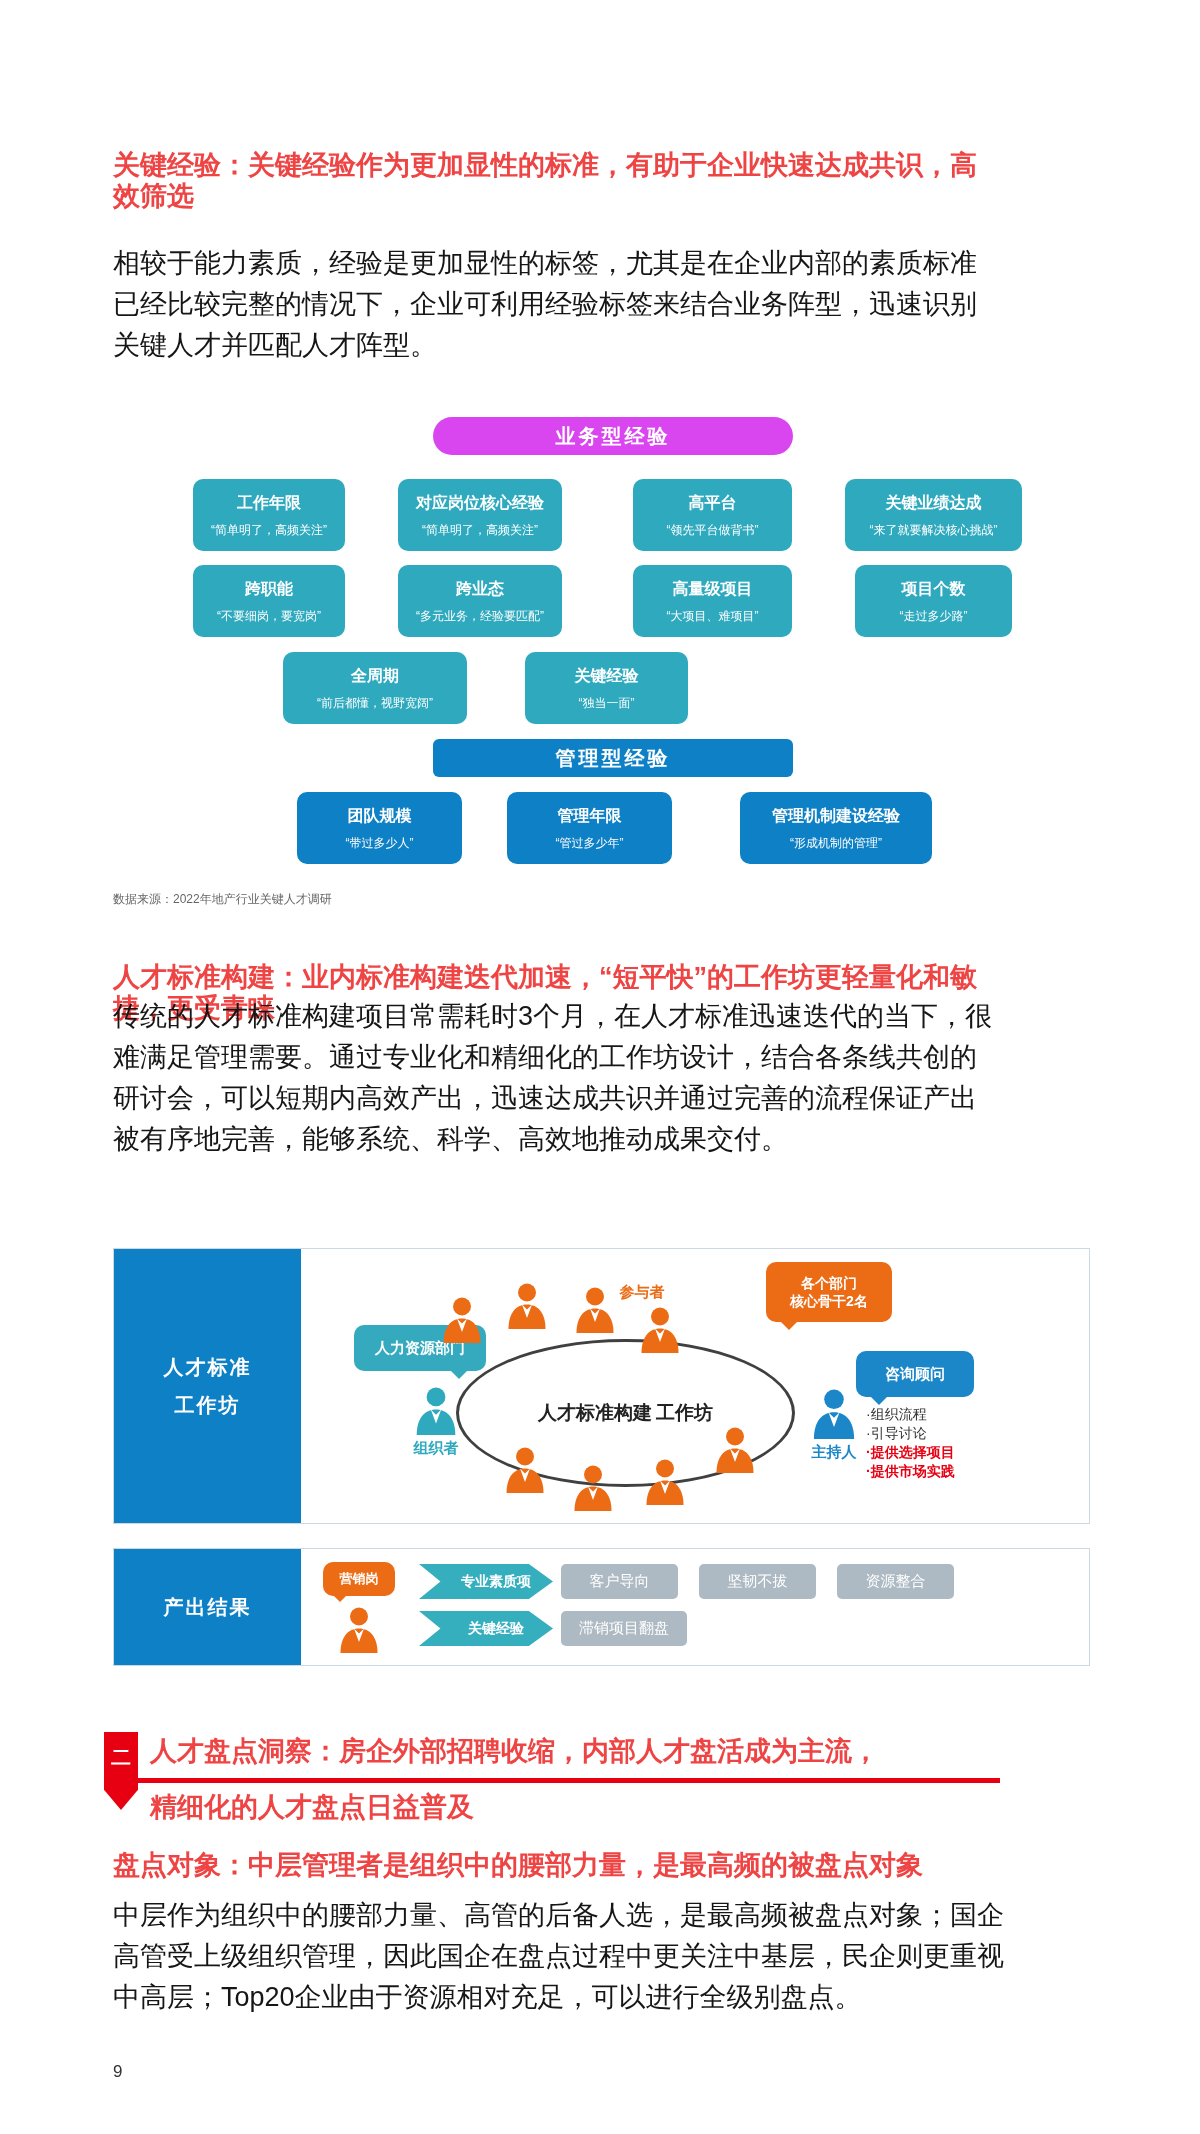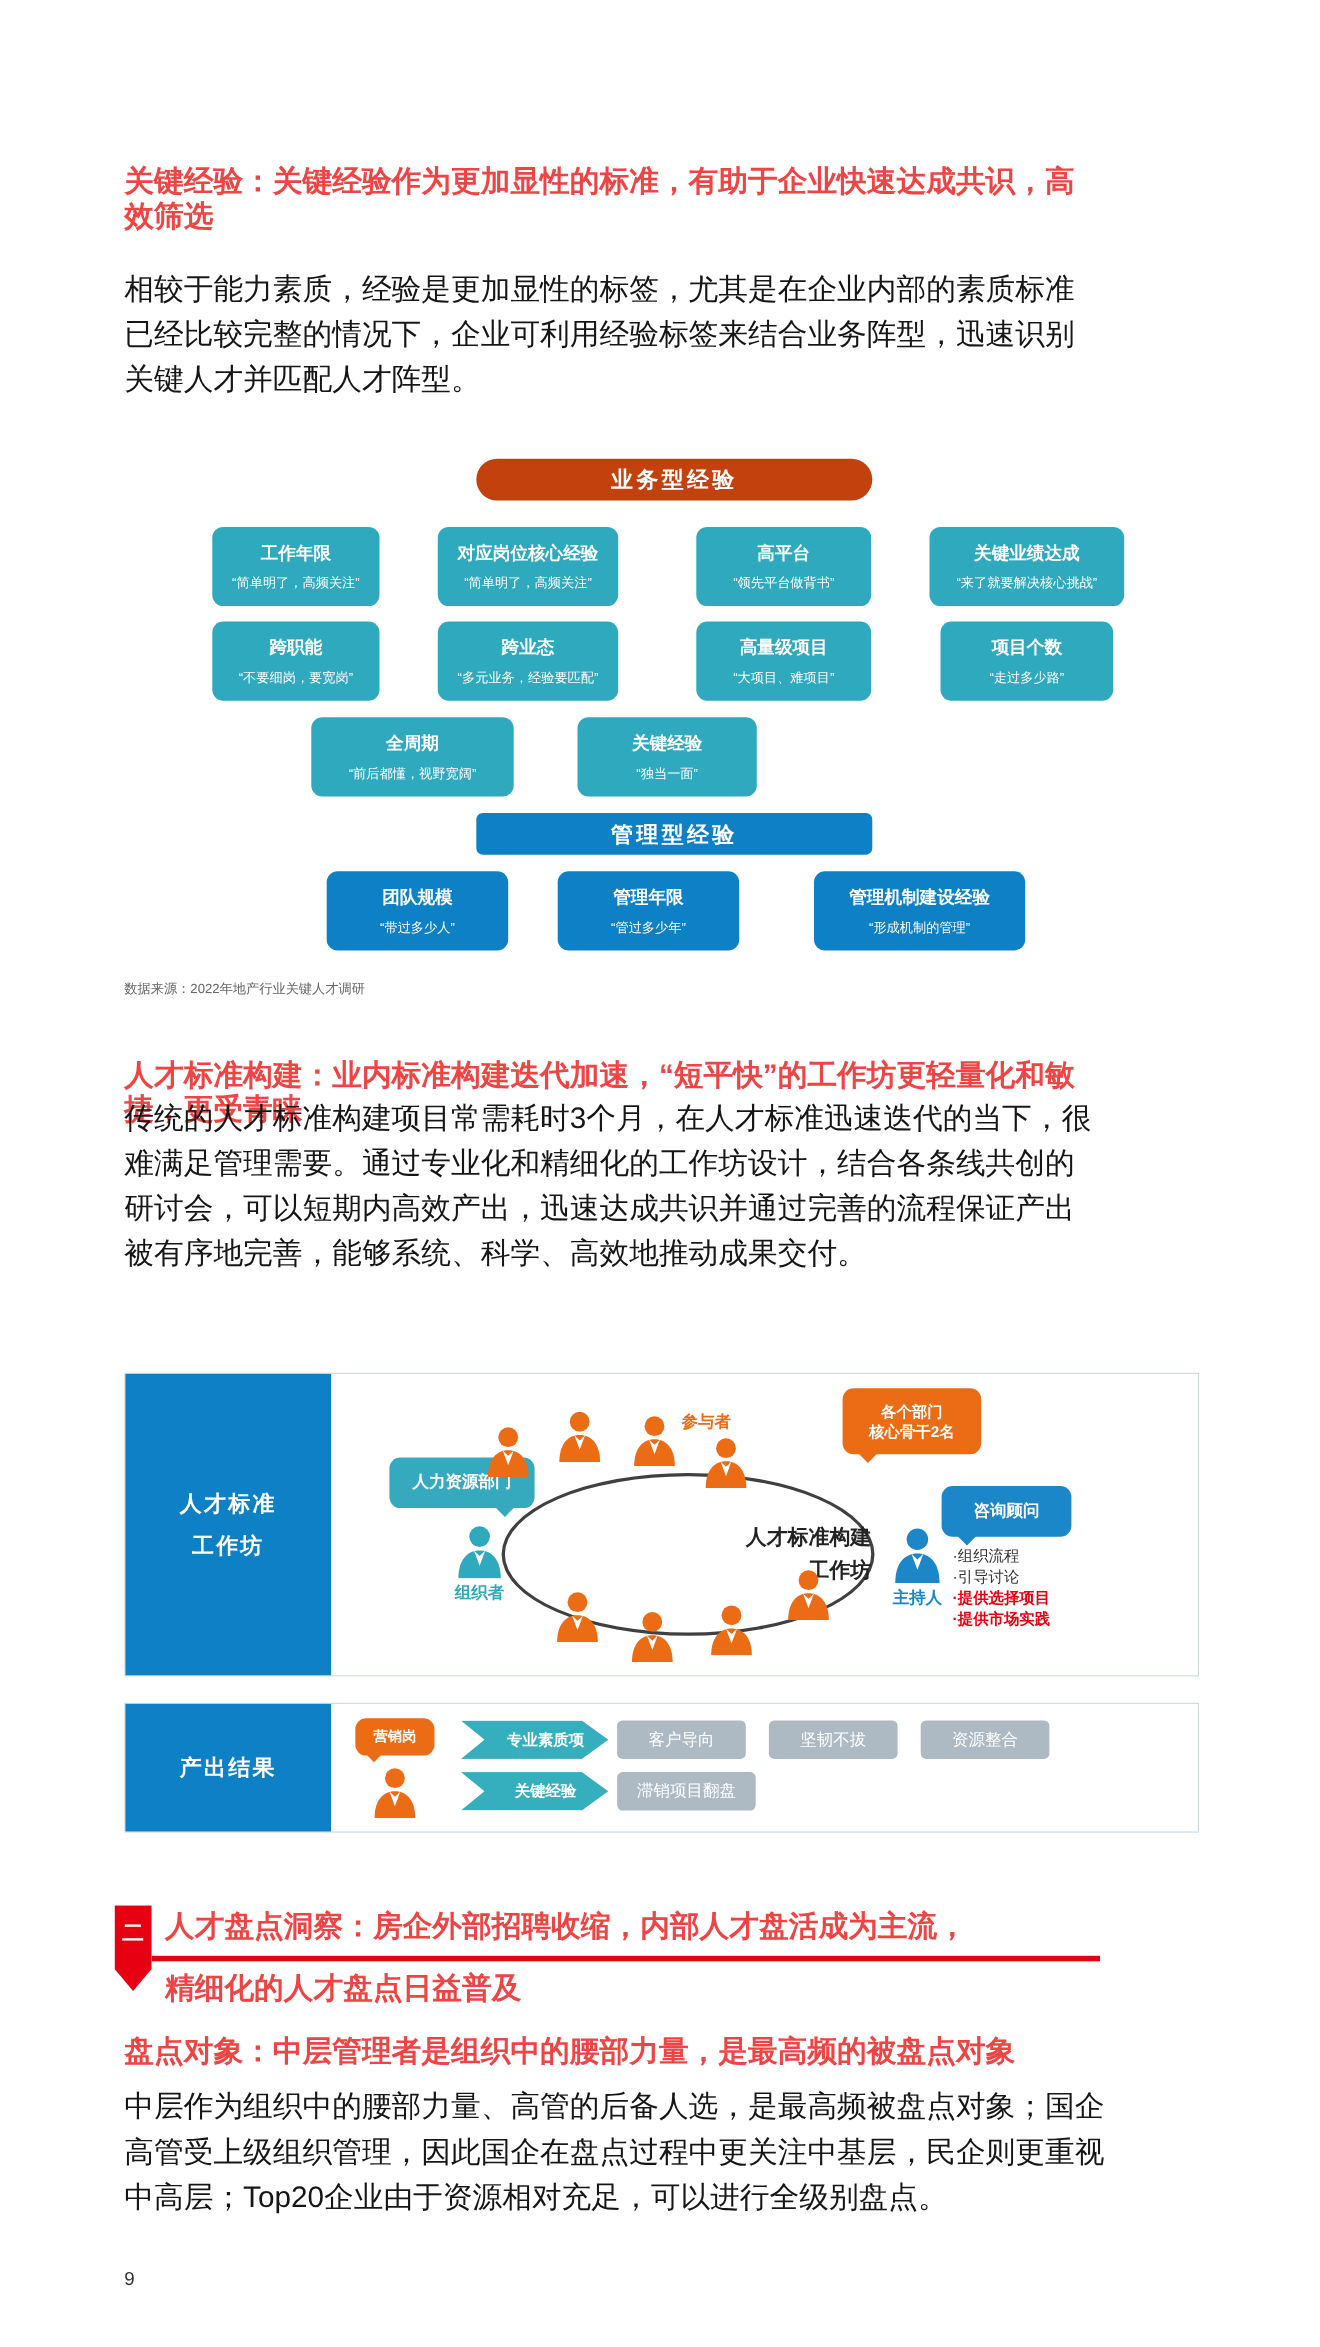--- a/index.html
+++ b/index.html
@@ -6,39 +6,39 @@
   .page{position:relative;width:1200px;height:2134px;background:#ffffff;overflow:hidden;
         font-family:"Liberation Sans","DejaVu Sans",sans-serif;color:#1a1a1a;}
   .abs{position:absolute;}
   .heading{font-size:27px;line-height:31px;font-weight:bold;color:#ef4444;}
   .bodytext{font-size:27px;line-height:41px;color:#161616;}
 
   
   .diagram{position:absolute;left:113px;top:415px;width:977px;height:465px;}
   .bar{position:absolute;height:38px;border-radius:6px;color:#fff;font-weight:bold;font-size:20px;
        display:flex;align-items:center;justify-content:center;letter-spacing:3px;}
-  .bar.teal{background:#c2410c;border-radius:19px;}
+  .bar.teal{background:#d946ef;border-radius:19px;}
   .bar.blue{background:#0E80C5;}
   .ebox{position:absolute;height:72px;border-radius:10px;color:#fff;text-align:center;
         padding-top:14px;box-sizing:border-box;}
   .ebox.teal{background:#2FA9BE;}
   .ebox.blue{background:#0E80C5;}
   .ebox .t{display:block;font-size:16px;font-weight:bold;}
   .ebox .q{display:block;font-size:12px;margin-top:8px;}
   .source-note{position:absolute;left:113px;top:891px;font-size:12px;color:#666;}
 
   
   .panel{position:absolute;left:113px;background:#fff;border:1px solid #ccd9e2;box-sizing:border-box;}
   #panel-workshop{top:1248px;width:977px;height:276px;}
   #panel-output{top:1548px;width:977px;height:118px;}
   .side-panel{position:absolute;left:0;top:0;bottom:0;width:187px;background:#0E80C5;color:#fff;
               display:flex;flex-direction:column;align-items:center;justify-content:center;gap:11px;
               font-size:20px;font-weight:bold;letter-spacing:2px;}
   .ellipse{position:absolute;left:342px;top:90px;width:333px;height:142px;border:3px solid #404040;
-           border-radius:50%;display:flex;flex-direction:column;align-items:flex-end;justify-content:center;gap:4px;}
+           border-radius:50%;display:flex;align-items:center;justify-content:center;gap:4px;}
   .ellipse .el{font-size:19px;font-weight:bold;color:#222;}
   .person{position:absolute;}
   .person svg{width:100%;height:100%;display:block;}
   .c-orange{color:#EC6B15;}
   .c-teal{color:#2FA9BE;}
   .c-blue{color:#1B87C9;}
   .fig-label{position:absolute;font-size:15px;font-weight:bold;text-align:center;}
   .bubble{position:absolute;border-radius:10px;color:#fff;font-weight:bold;
           display:flex;flex-direction:column;align-items:center;justify-content:center;line-height:1.3;}
   .bubble::after{content:"";position:absolute;width:0;height:0;border:9px solid transparent;}

